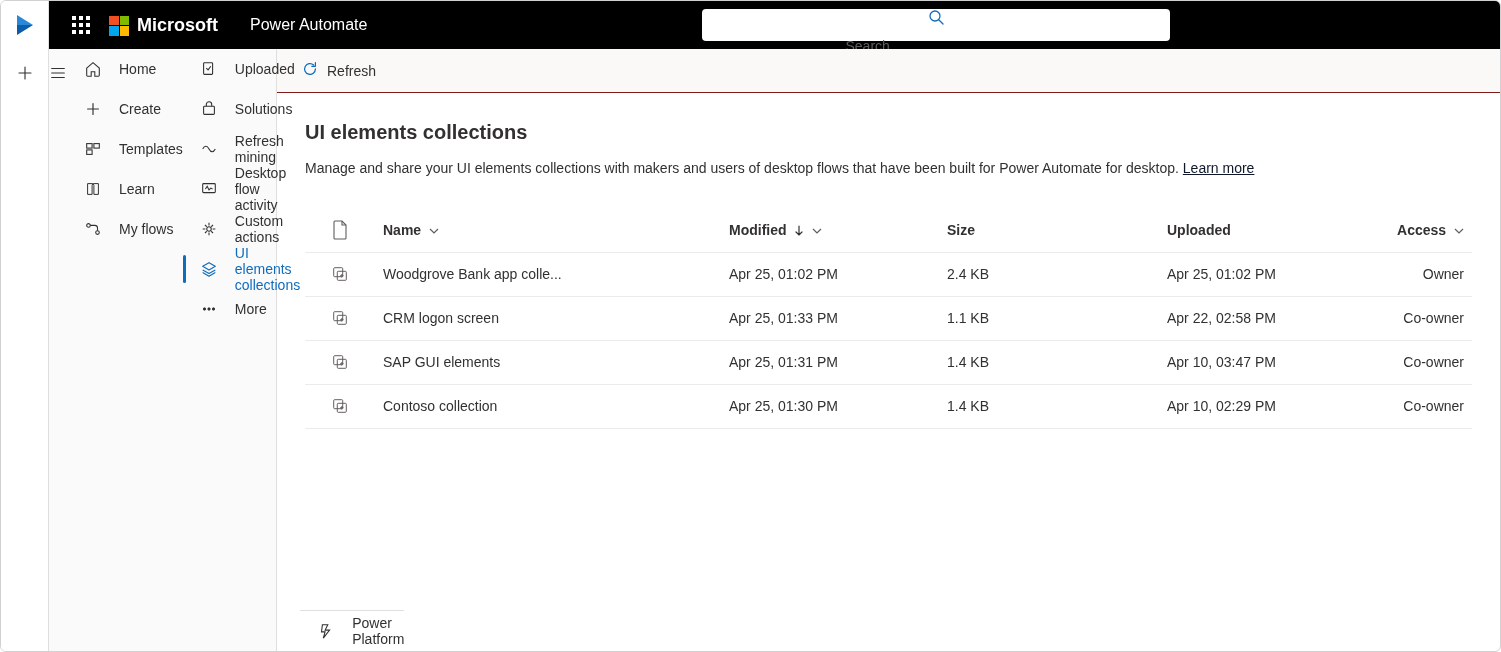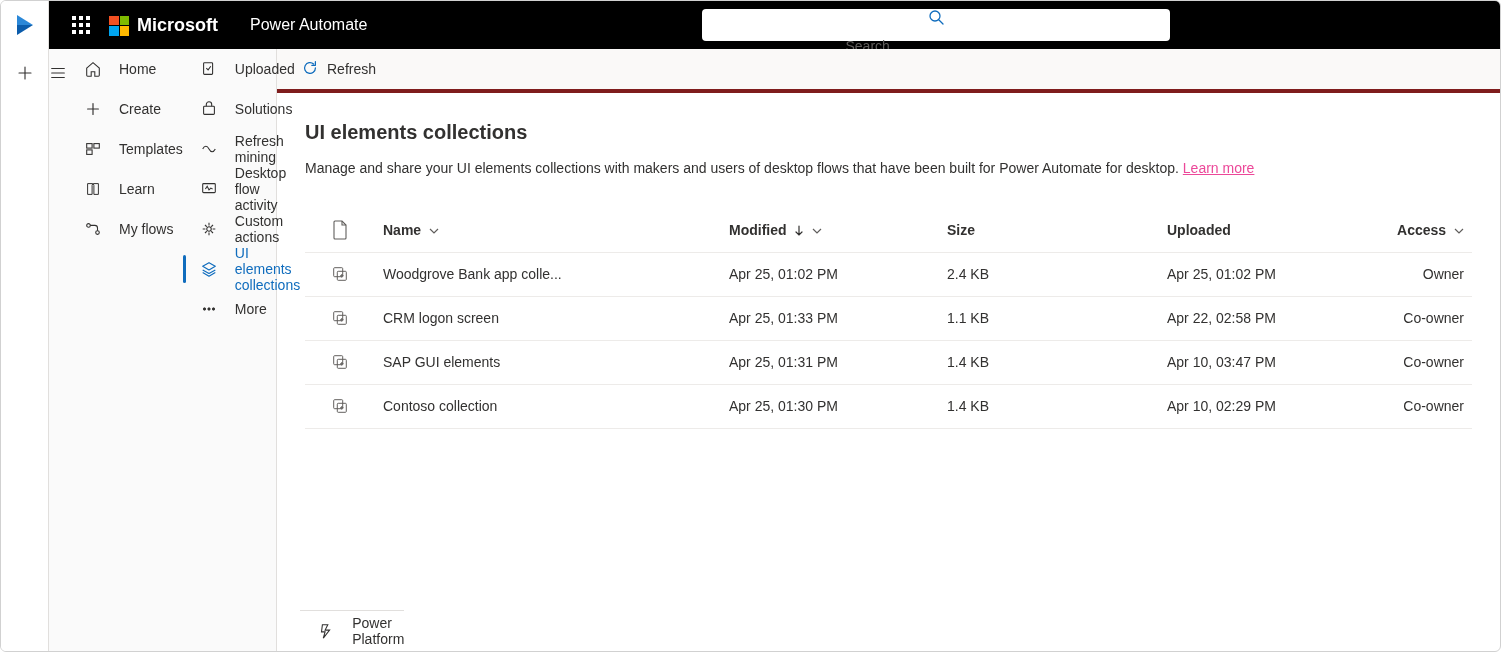--- a/index.html
+++ b/index.html
@@ -109,33 +109,33 @@
   }
   .nav-icon { width: 20px; height: 20px; display: flex; align-items: center; justify-content: center; flex-shrink: 0; }
   .nav-icon svg { width: 18px; height: 18px; stroke: currentColor; }
   .nav-divider { height: 1px; background: #e1dfdd; margin: 4px 0; }
   .nav-bottom { margin-top: auto; border-top: 1px solid #e1dfdd; }
   
   .content { flex: 1; display: flex; flex-direction: column; min-width: 0; }
   .cmd-bar {
     height: 44px; display: flex; align-items: center;
     padding-left: 16px; gap: 8px;
-    border-bottom: 4px solid #7f1d1d;
+    border-bottom: 1px solid #7f1d1d;
     background: #faf9f8;
   }
   .refresh-btn {
     display: flex; align-items: center; gap: 8px;
     padding: 6px 8px; border-radius: 4px; cursor: pointer;
     color: #323130;
   }
   .refresh-icon svg { width: 18px; height: 18px; }
   .page-body { padding: 28px 28px 0 28px; overflow: auto; }
   .page-title { font-size: 20px; font-weight: 600; margin-bottom: 16px; }
   .page-desc { font-size: 14px; color: #323130; margin-bottom: 32px; }
-  .learn-link { color: #ec4899; text-decoration: underline; cursor: pointer; }
+  .learn-link { color: #0f172a; text-decoration: underline; cursor: pointer; }
   
   .tbl { width: 100%; border-collapse: collapse; }
   .tbl th, .tbl td {
     text-align: left; font-weight: 400;
     border-bottom: 1px solid #edebe9;
     padding: 0 8px;
     height: 44px;
   }
   .tbl th { font-size: 14px; color: #323130; font-weight: 600; }
   .tbl th.sortable { cursor: pointer; }

